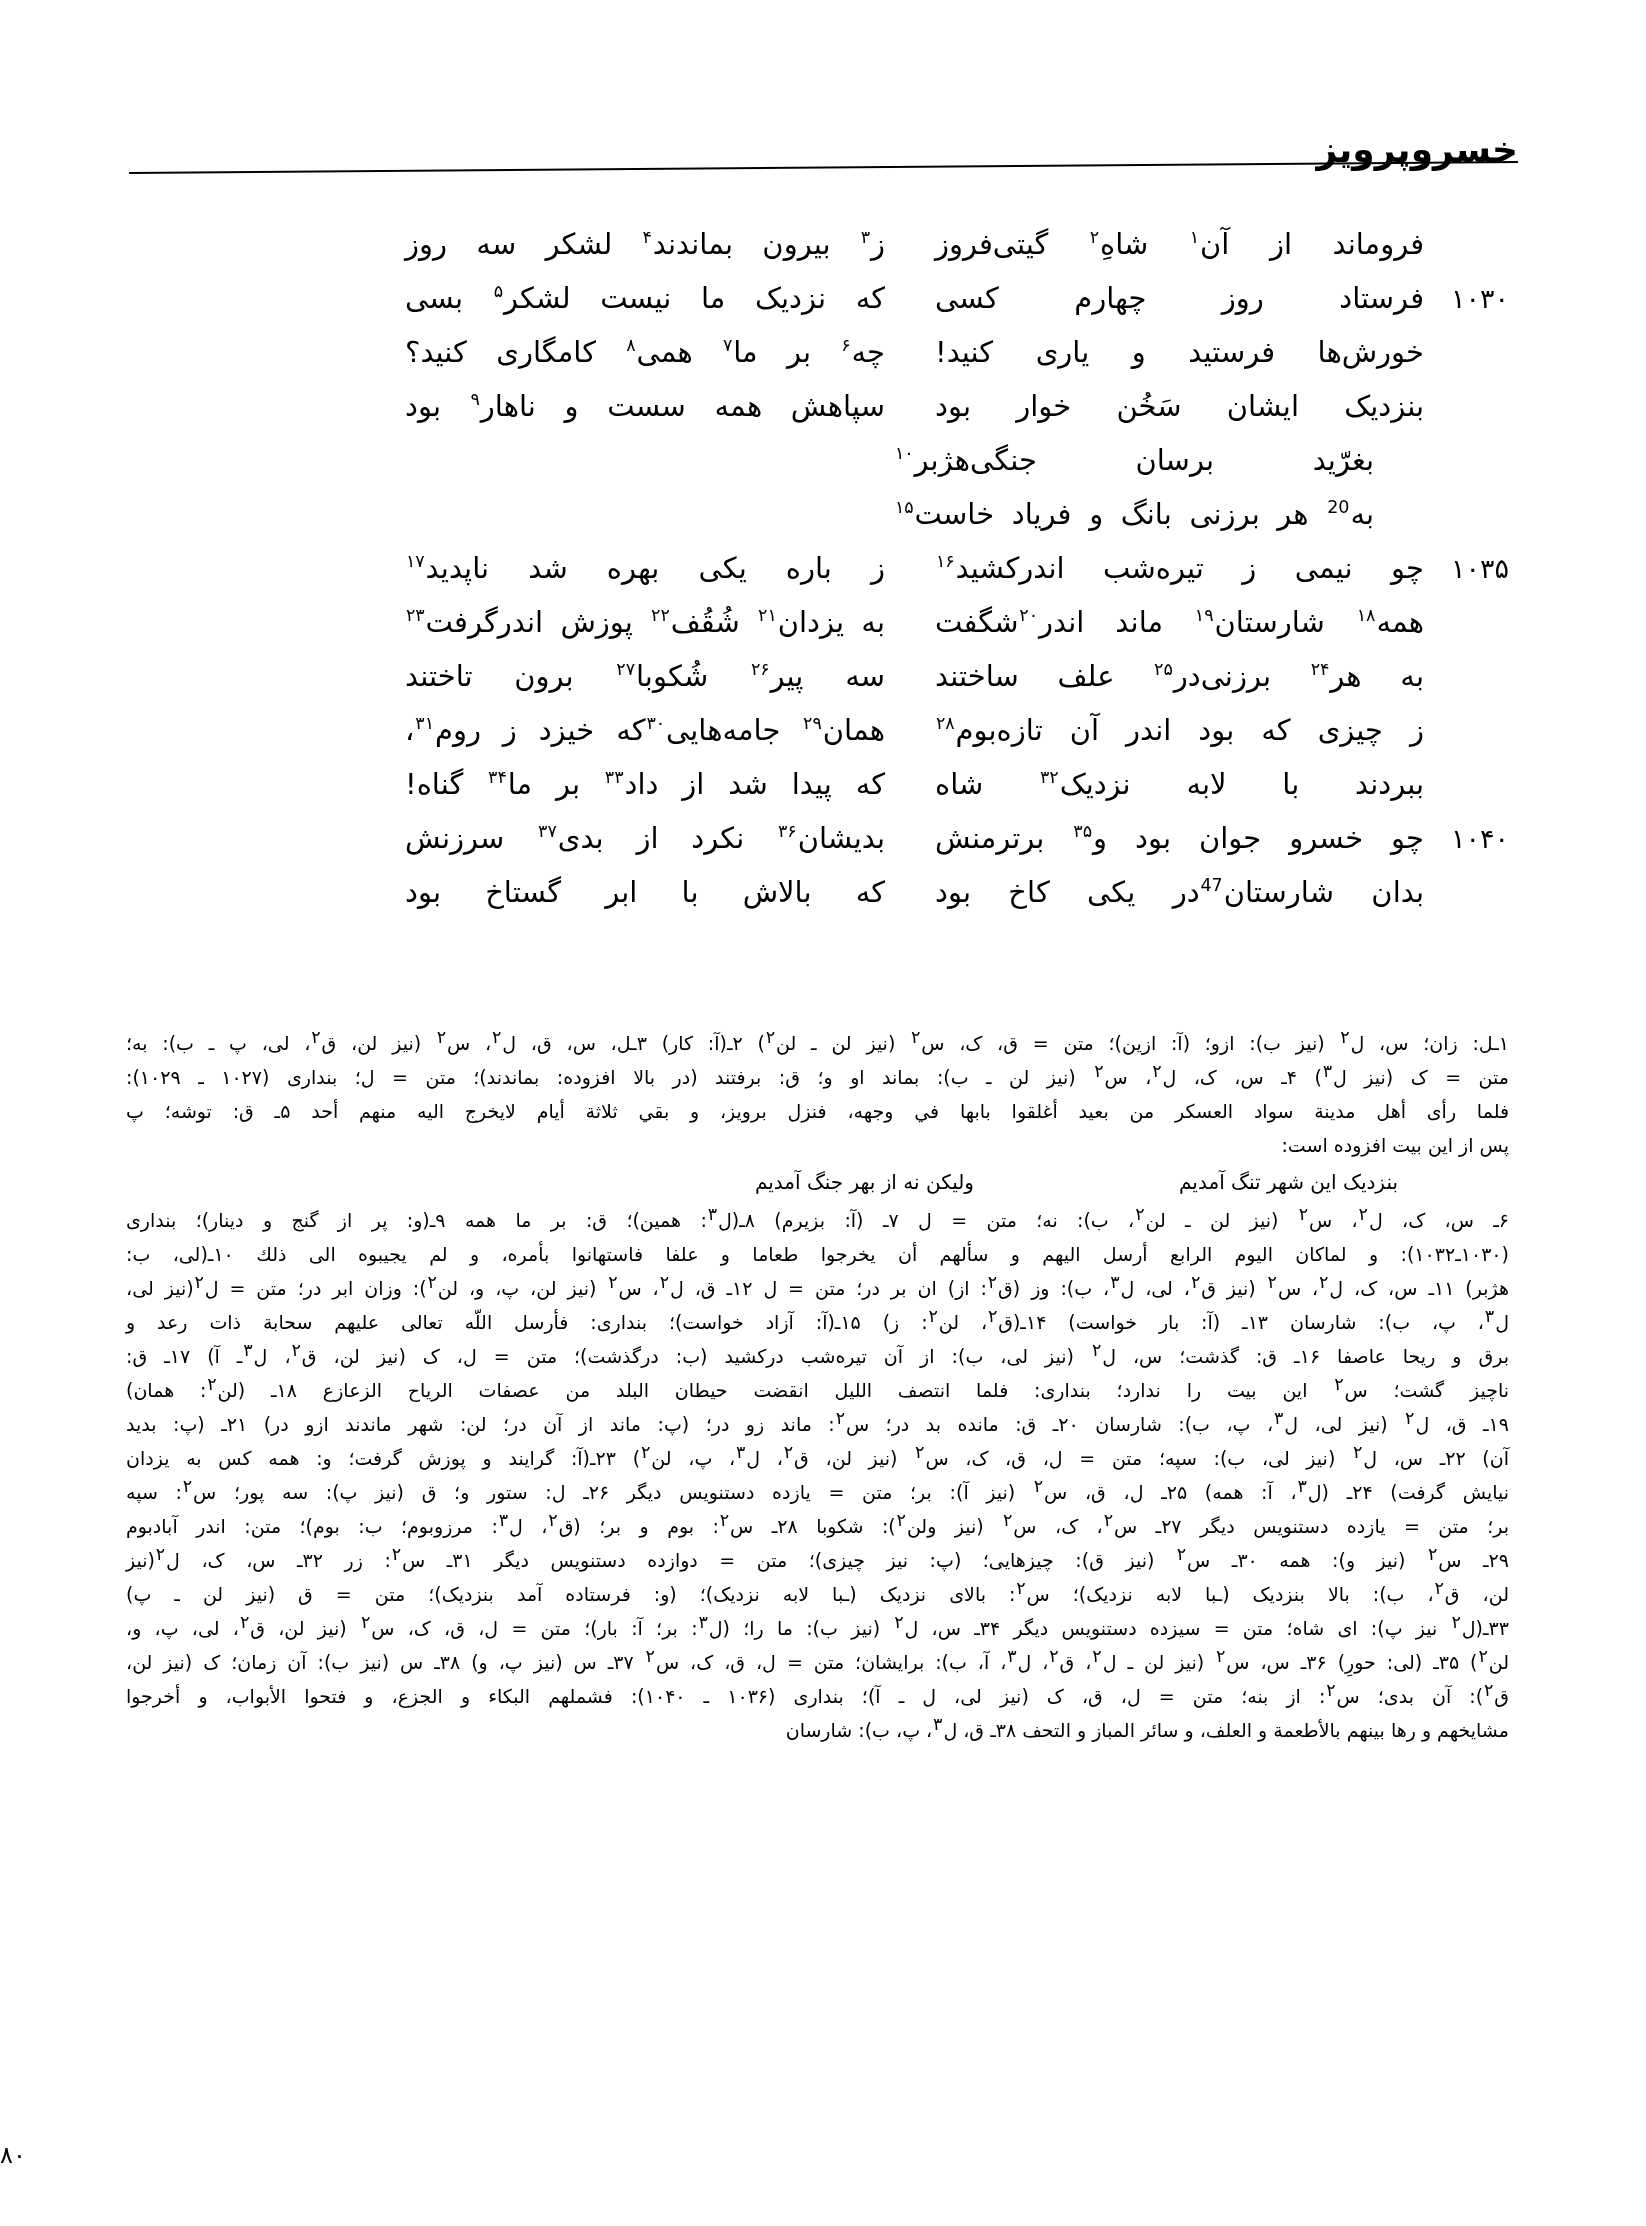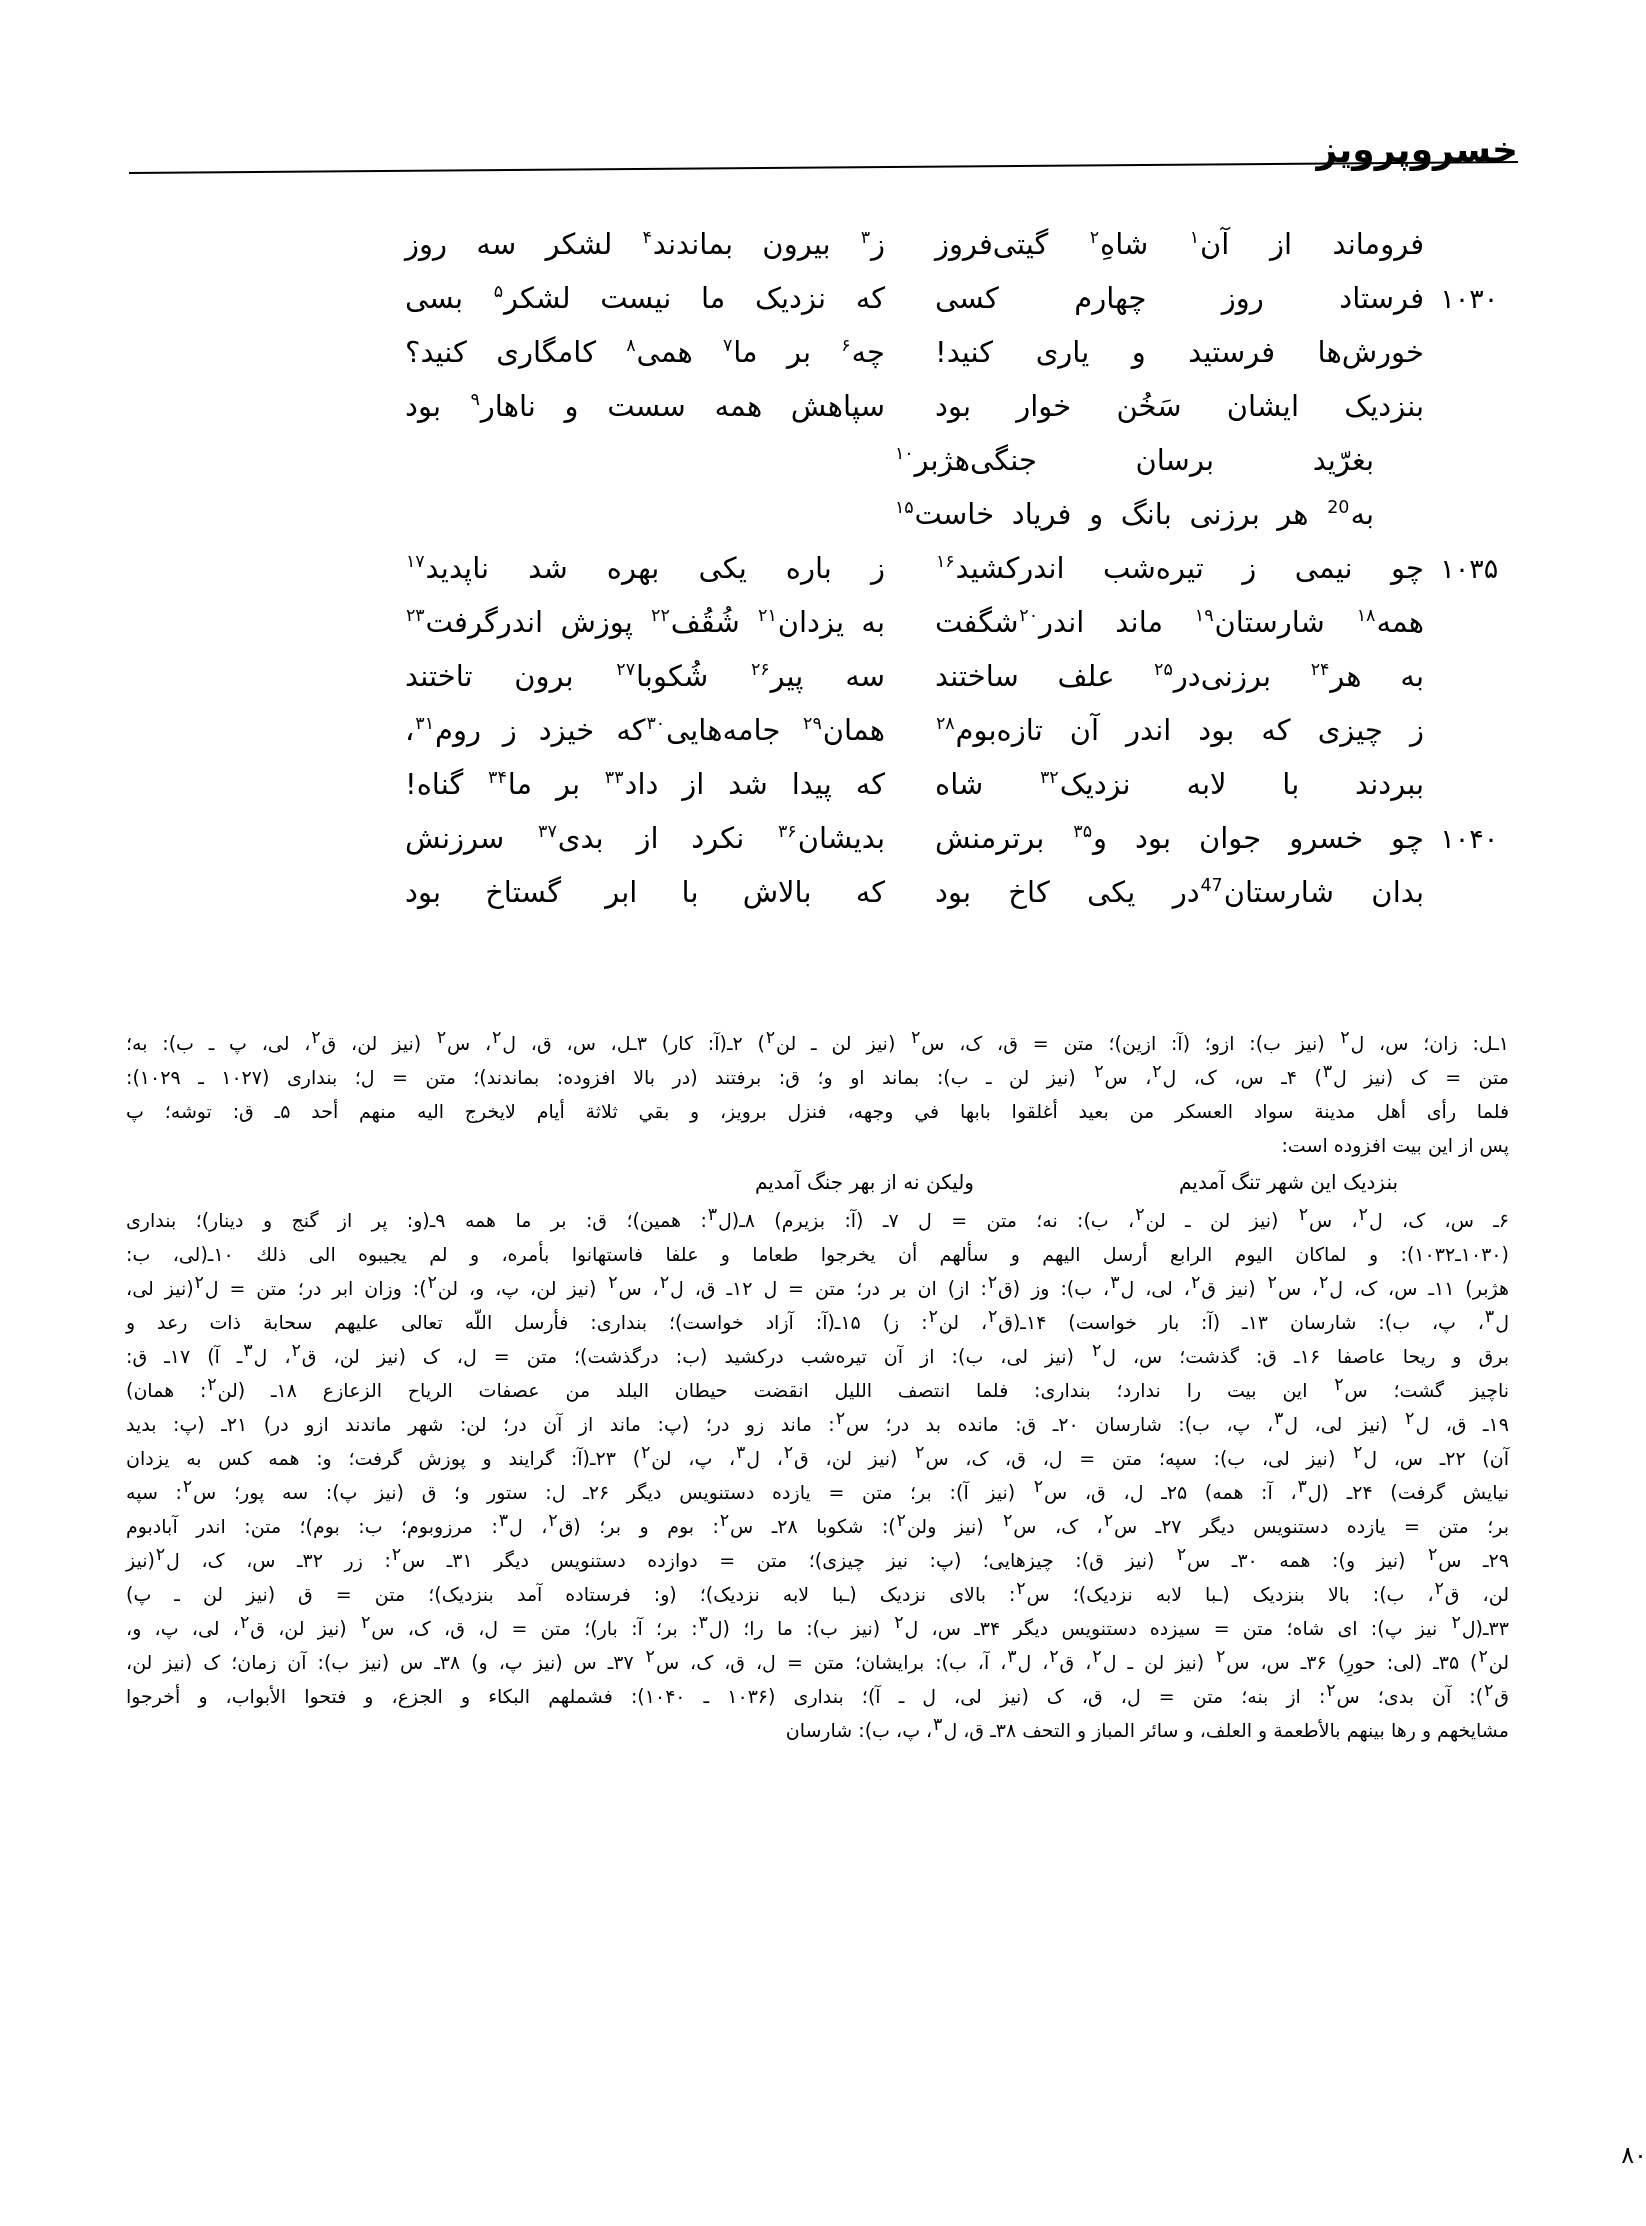--- a/index.html
+++ b/index.html
@@ -67,21 +67,21 @@
     flex-direction: row;
     align-items: baseline;
     height: 54px;
     font-size: 29px;
     line-height: 54px;
     white-space: nowrap;
   }
   .verse-num {
     width: 85px;
     flex: 0 0 85px;
-    text-align: center;
+    text-align: right;
     font-size: 27px;
     padding-left: 5.5px;
     box-sizing: border-box;
   }
   .hemi {
     flex: 0 0 auto;
     overflow: visible;
   }
   .hemi.h1 {
     width: 489px;
@@ -130,21 +130,21 @@
   }
   .app-added-verse .av1 { width: 369px; }
   .app-added-verse .av2 { width: 369px; margin-right: 55px; }
 
   
   .folio {
     position: absolute;
     bottom: 57px;
     left: 0;
     right: 0;
-    text-align: right;
+    text-align: left;
     font-size: 24px;
     direction: rtl;
   }
 </style>
 </head>
 <body>
 
 <div class="page">
 
   <div class="runhead">

